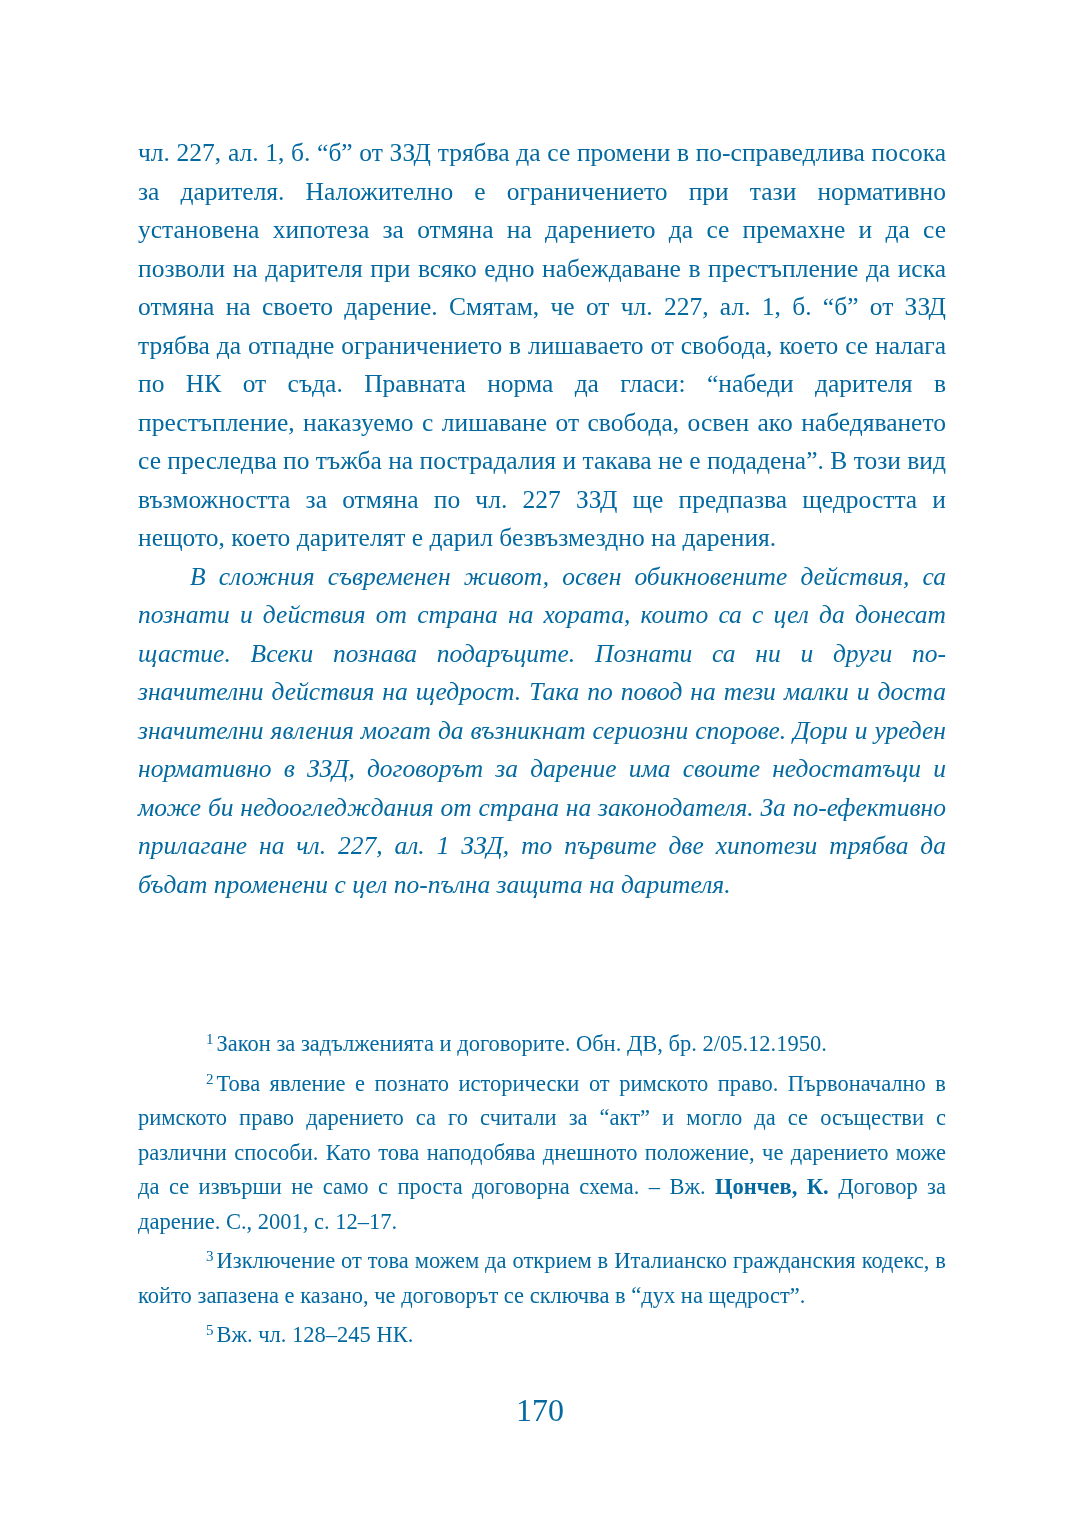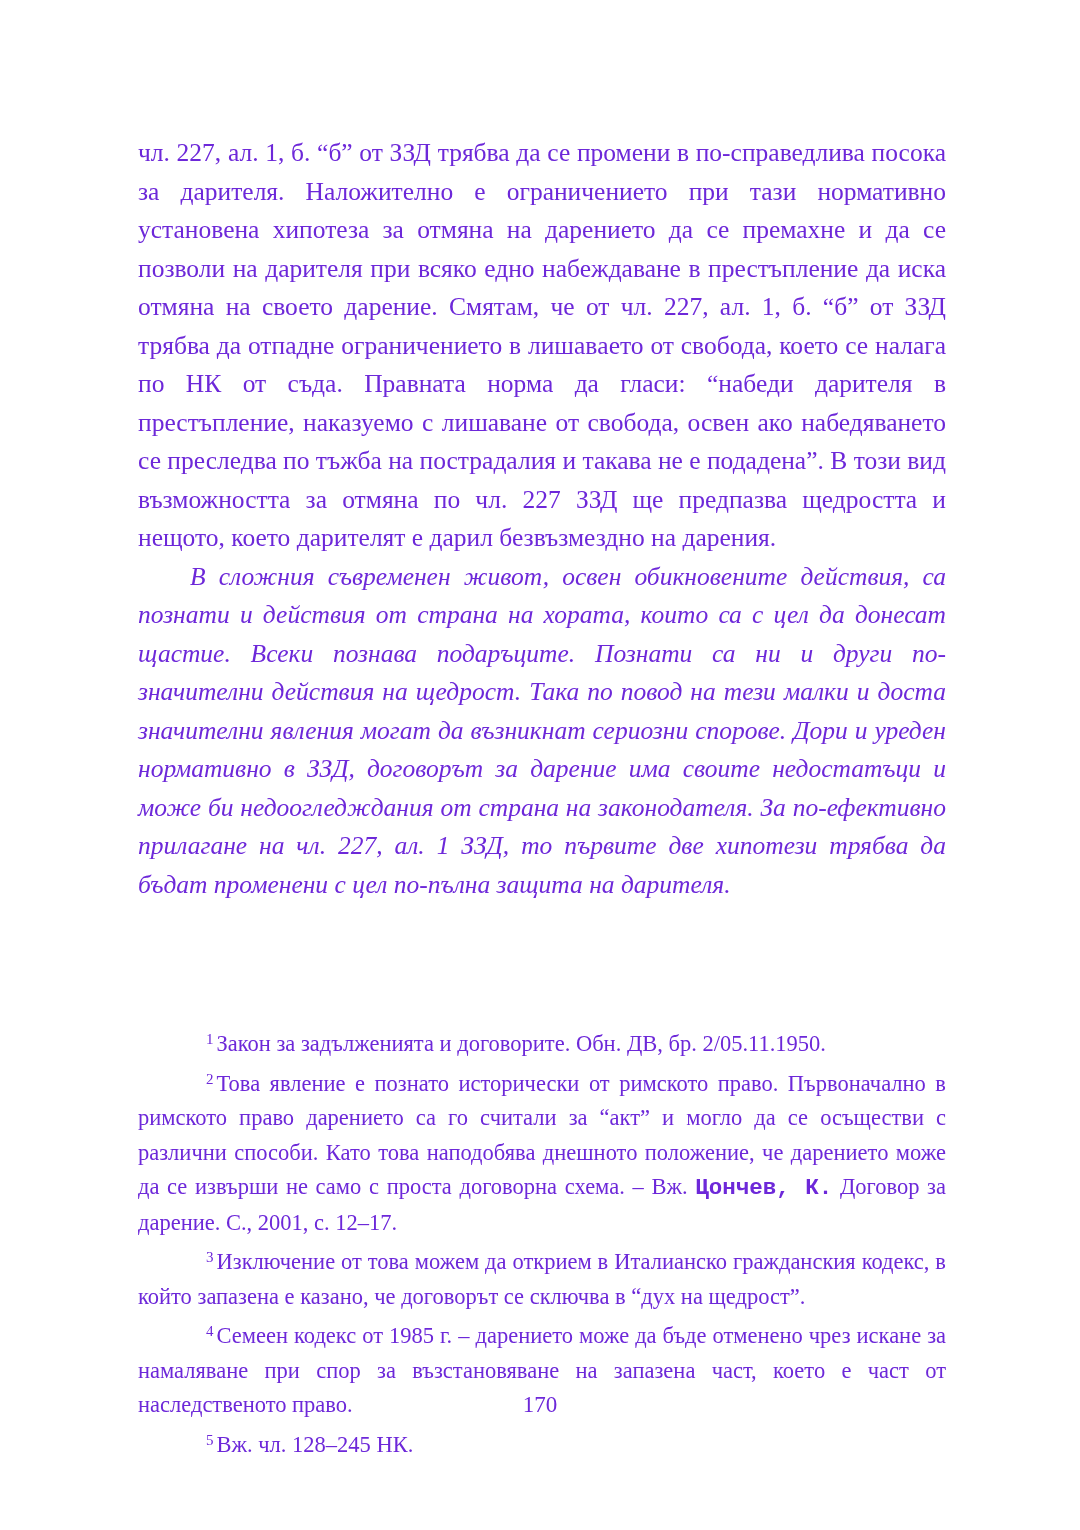--- a/index.html
+++ b/index.html
@@ -6,21 +6,21 @@
     margin: 0;
     padding: 0;
     background: #ffffff;
   }
   .page {
     position: relative;
     width: 912px;
     height: 1530px;
     background: #ffffff;
     font-family: "Liberation Serif", "DejaVu Serif", serif;
-    color: #6d28d9;
+    color: #0369a1;
     box-sizing: border-box;
   }
   .content {
     position: absolute;
     left: 138px;
     top: 134px;
     width: 808px;
   }
   p.body-par {
     margin: 0;
@@ -52,31 +52,30 @@
     text-justify: inter-word;
     text-indent: 68px;
   }
   p.note .sup {
     font-size: 15px;
     vertical-align: 7px;
     padding-right: 3px;
   }
   p.note .bold {
     font-weight: bold;
-    font-family: Liberation Mono, monospace;
   }
   .spacer-big { height: 74px; }
   .spacer-mid { height: 44px; }
   .pagenum {
     position: absolute;
     left: 0;
     top: 1392px;
     width: 1080px;
     text-align: center;
-    font-size: 23px;
+    font-size: 32px;
     font-family: "Liberation Serif", "DejaVu Serif", serif;
   }
 </style>
 </head>
 <body>
 
 <div class="page">
 
   <div class="content">
 
@@ -85,34 +84,31 @@
     <p class="body-par indent">В сложния съвременен живот, освен обикновените действия, са познати и действия от страна на хората, които са с цел да донесат щастие. Всеки познава подаръците. Познати са ни и други по-значителни действия на щедрост. Така по повод на тези малки и доста значителни явления могат да възникнат сериозни спорове. Дори и уреден нормативно в ЗЗД, договорът за дарение има своите недостатъци и може би недоогледждания от страна на законодателя.  За по-ефективно прилагане на чл. 227, ал. 1 ЗЗД, то първите две хипотези трябва да бъдат променени с цел по-пълна защита на дарителя.</p>
 
     <div class="spacer-big"></div>
 
 
     <div class="spacer-mid"></div>
 
     <div class="notes-block">
 
       <p class="note">
-        <span class="sup">1</span><span>Закон за задълженията и договорите. Обн. ДВ, бр. 2/05.11.1950.</span>
+        <span class="sup">1</span><span>Закон за задълженията и договорите. Обн. ДВ, бр. 2/05.12.1950.</span>
       </p>
 
       <p class="note">
         <span class="sup">2</span><span>Това явление е познато исторически от римското право. Първоначално в римското право дарението са го считали за “акт” и могло да се осъществи с различни способи. Като това наподобява днешното положение, че дарението може да се извърши не само с проста договорна схема. – Вж. </span><span class="bold">Цончев, К.</span><span> Договор за дарение. С., 2001, с. 12–17.</span>
       </p>
 
       <p class="note">
         <span class="sup">3</span><span>Изключение от това можем да открием в Италианско гражданския кодекс, в който запазена е казано, че договорът се сключва в “дух на щедрост”.</span>
       </p>
 
-      <p class="note">
-        <span class="sup">4</span><span>Семеен кодекс от 1985 г. – дарението може да бъде отменено чрез искане за намаляване при спор за възстановяване на запазена част, което е част от наследственото право.</span>
-      </p>
 
       <p class="note">
         <span class="sup">5</span><span>Вж. чл. 128–245 НК.</span>
       </p>
 
     </div>
   </div>
 
   <div class="pagenum">170</div>
 

